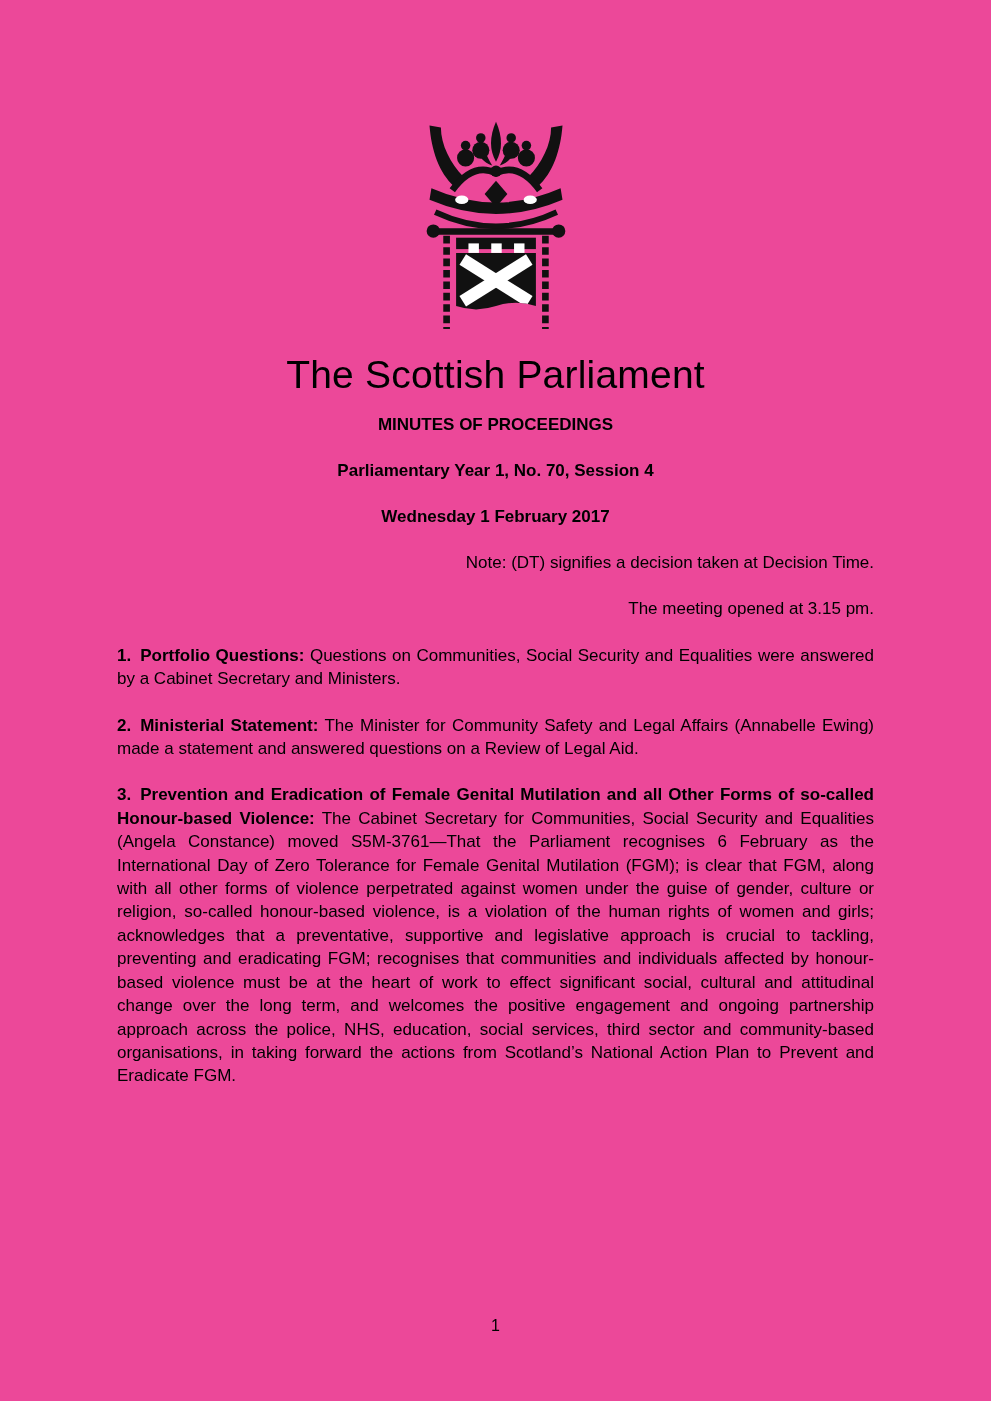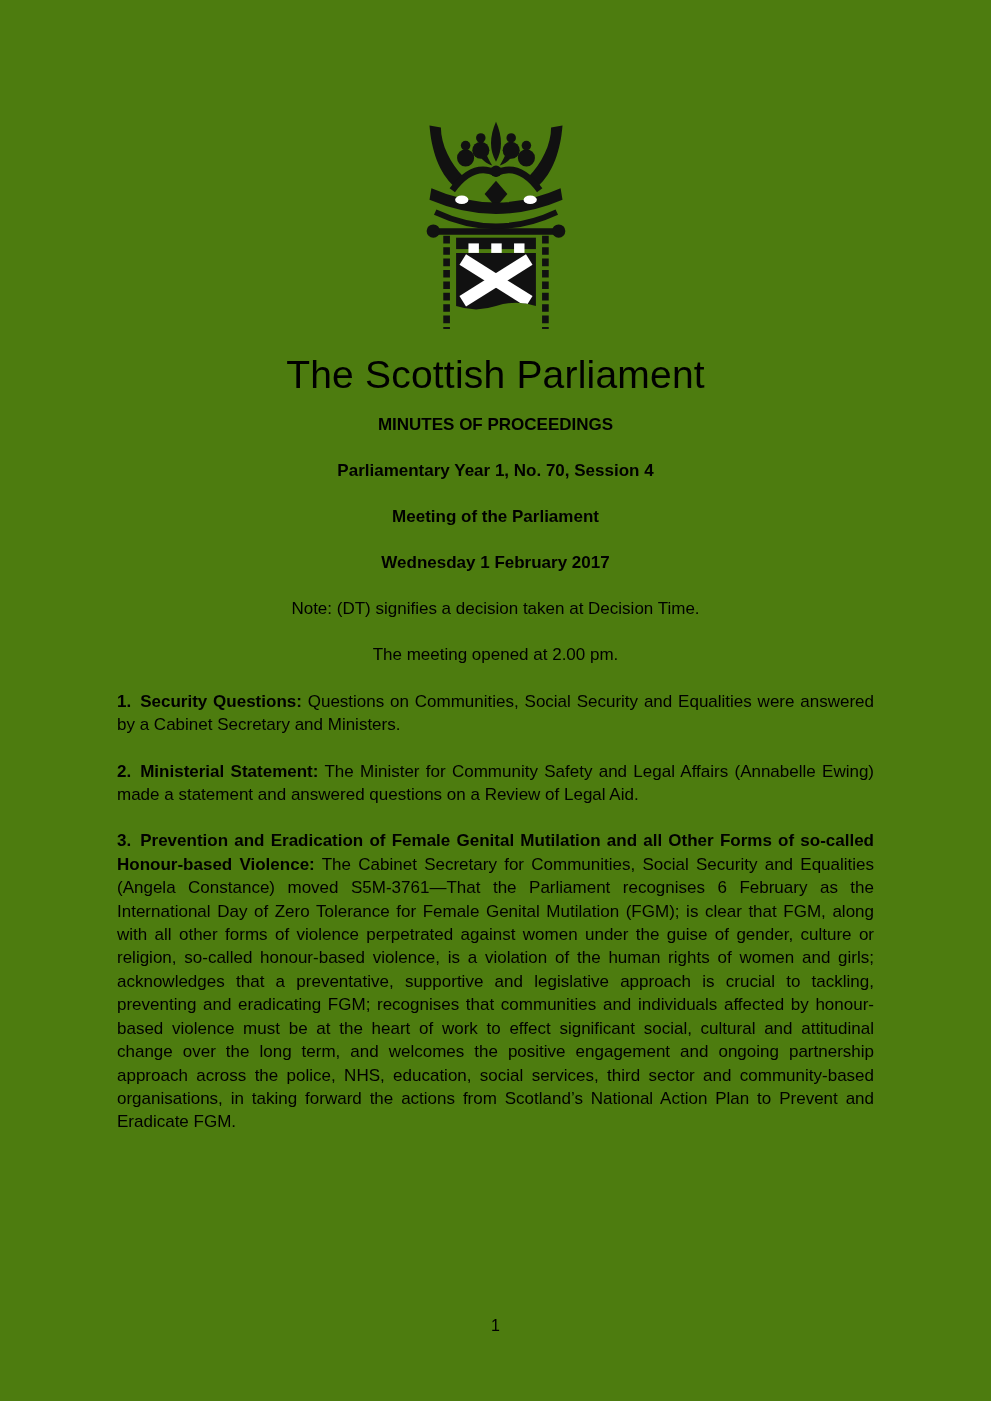--- a/index.html
+++ b/index.html
@@ -1,39 +1,39 @@
 <!DOCTYPE html>
 <html><head>
 <meta charset="utf-8">
 <style>
   html,body{margin:0;padding:0;background:#fff;}
   .page{
     position:relative;
     width:991px;height:1401px;
-    background:#4d7c0f;color:#000;
+    background:#ec4899;color:#000;
     font-family:"Liberation Sans",sans-serif;
     overflow:hidden;
   }
   .content{padding:0 117px;}
   .crest{display:block;margin:118px auto 6px auto;width:152px;height:228px;}
   .title-block{text-align:center;margin-top:2px;}
   .title-line{
     font-size:39px;line-height:45px;font-weight:400;
     letter-spacing:0.2px;
   }
   .h-line{
     text-align:center;font-weight:bold;font-size:17px;line-height:23px;
     margin:23px 0 0 0;
   }
   .h-line.first{margin-top:16px;}
   p.body-par{
     font-size:17px;line-height:23.4px;
     text-align:justify;margin:23px 0 0 0;
   }
-  p.body-par.plain{text-align:center;}
+  p.body-par.plain{text-align:right;}
   .item-num{font-weight:bold;margin-right:9px;}
   .item-title{font-weight:bold;}
   .page-number{
     position:absolute;left:0;top:1316px;width:100%;
     text-align:center;font-size:16px;line-height:20px;
   }
 </style>
 </head>
 <body>
 
@@ -92,31 +92,30 @@
       </g>
     </g>
   </svg>
 
   <div class="title-block">
     <div class="title-line">The Scottish Parliament</div>
   </div>
 
   <div class="h-line first">MINUTES OF PROCEEDINGS</div>
   <div class="h-line">Parliamentary Year 1, No. 70, Session 4</div>
-  <div class="h-line">Meeting of the Parliament</div>
   <div class="h-line">Wednesday 1 February 2017</div>
 
   <div class="content">
 
     <p class="body-par plain">Note: (DT) signifies a decision taken at Decision Time.</p>
 
-    <p class="body-par plain">The meeting opened at 2.00 pm.</p>
+    <p class="body-par plain">The meeting opened at 3.15 pm.</p>
 
     <p class="body-par">
-      <span class="item-num">1.</span><span class="item-title">Security Questions:</span>
+      <span class="item-num">1.</span><span class="item-title">Portfolio Questions:</span>
       <span>Questions on Communities, Social Security and Equalities were answered by a Cabinet Secretary and Ministers.</span>
     </p>
 
     <p class="body-par">
       <span class="item-num">2.</span><span class="item-title">Ministerial Statement:</span>
       <span>The Minister for Community Safety and Legal Affairs (Annabelle Ewing) made a statement and answered questions on a Review of Legal Aid.</span>
     </p>
 
     <p class="body-par">
       <span class="item-num">3.</span><span class="item-title">Prevention and Eradication of Female Genital Mutilation and all Other Forms of so-called Honour-based Violence:</span>

